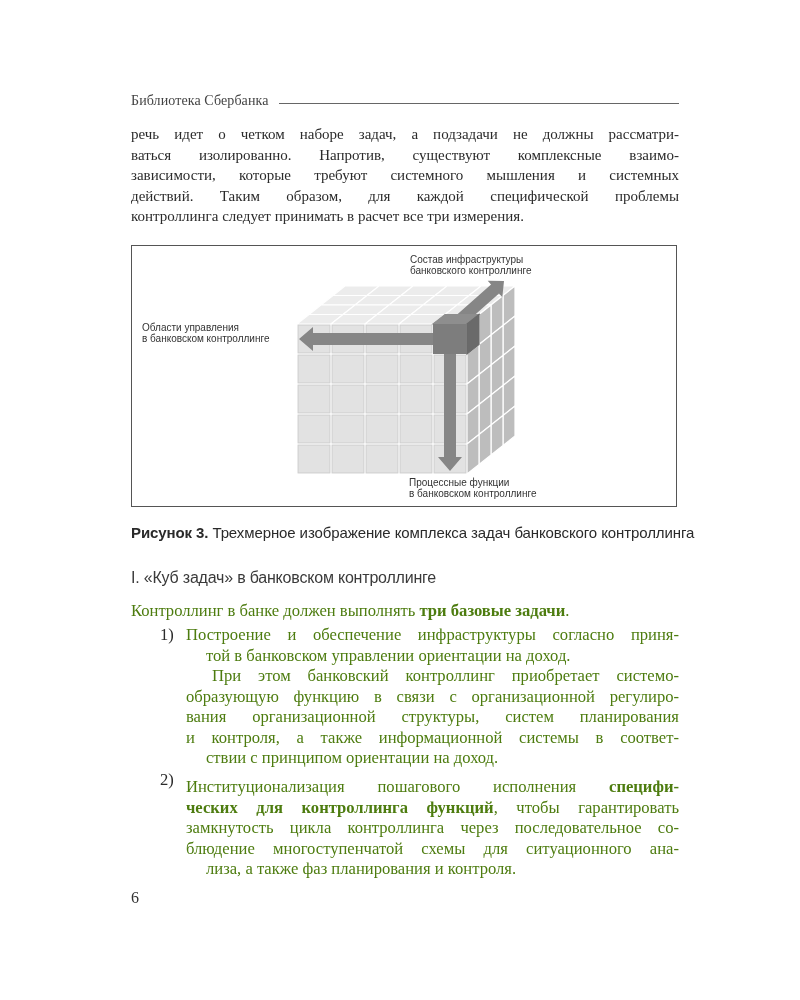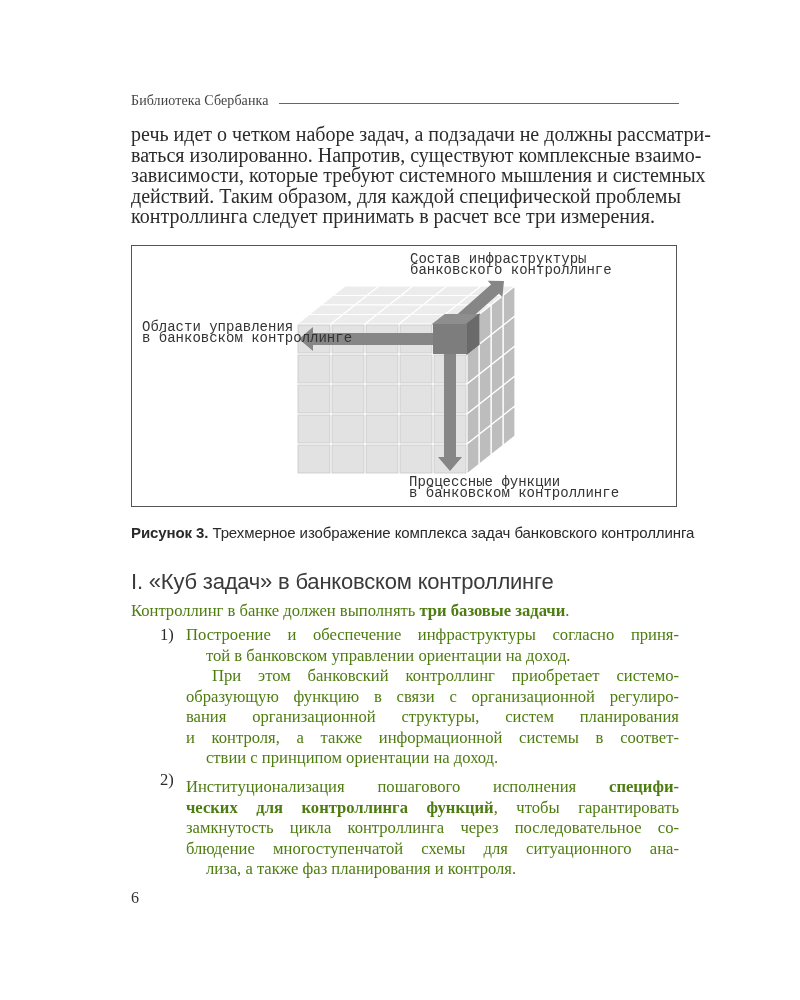--- a/index.html
+++ b/index.html
@@ -2,32 +2,32 @@
 <html><head>
 <meta charset="utf-8">
 <style>
   html, body { margin: 0; padding: 0; background: #ffffff; }
   body { width: 800px; height: 1000px; position: relative; overflow: hidden; color: #2a2a2a; }
 
   .running-head { position: absolute; left: 131px; top: 89px; width: 548px; height: 20px; display: flex; align-items: flex-end; }
   .running-head .title { font-family: "Liberation Serif", serif; font-size: 14px; color: #444; white-space: nowrap; letter-spacing: 0.1px; }
   .running-head .rule { flex: 1; margin-left: 10px; margin-bottom: 5px; border-top: 1.5px solid #666; }
 
-  .para { position: absolute; left: 131px; width: 548px; font-family: "Liberation Serif", serif; font-size: 20px; line-height: 20.6px; color: #2b2b2b; text-align: justify; }
+  .para { position: absolute; left: 131px; width: 548px; font-family: "Liberation Serif", serif; font-size: 15px; line-height: 20.6px; color: #2b2b2b; text-align: justify; }
   .para .line { display: block; text-align: justify; text-align-last: justify; white-space: nowrap; }
   .para .line.last { text-align-last: left; }
 
   .figure { position: absolute; left: 131px; top: 245px; width: 546px; height: 262px; border: 1px solid #555; box-sizing: border-box; background: #fff; }
   .figure svg { position: absolute; left: 0; top: 0; }
-  .fig-label { position: absolute; font-family: Liberation Mono, monospace; font-size: 14px; line-height: 11px; color: #333; white-space: nowrap; }
+  .fig-label { position: absolute; font-family: Liberation Sans, sans-serif; font-size: 10px; line-height: 11px; color: #333; white-space: nowrap; }
 
   .caption { position: absolute; left: 131px; top: 524px; width: 548px; font-family: "Liberation Sans", sans-serif; font-size: 15px; color: #2a2a2a; white-space: nowrap; letter-spacing: -0.1px; }
   .caption b { font-weight: bold; }
 
-  .section-heading { position: absolute; left: 131px; top: 569px; font-family: "Liberation Sans", sans-serif; font-size: 22px; color: #3a3a3a; white-space: nowrap; font-weight: normal; letter-spacing: -0.2px; }
+  .section-heading { position: absolute; left: 131px; top: 569px; font-family: "Liberation Sans", sans-serif; font-size: 16px; color: #3a3a3a; white-space: nowrap; font-weight: normal; letter-spacing: -0.2px; }
 
   .text-block { position: absolute; font-family: "Liberation Serif", serif; font-size: 16.6px; line-height: 20.6px; color: #4d7c0f; }
   .text-block .line { display: block; white-space: nowrap; text-align: justify; text-align-last: justify; }
   .text-block .line.last { text-align-last: left; margin-left: 20px; }
   .num { position: absolute; font-family: "Liberation Serif", serif; font-size: 16.6px; color: #2b2b2b; }
   b.bold { font-weight: bold; }
 
   .page-number { position: absolute; left: 131px; top: 889px; font-family: "Liberation Serif", serif; font-size: 16px; color: #333; }
 </style>
 </head>

